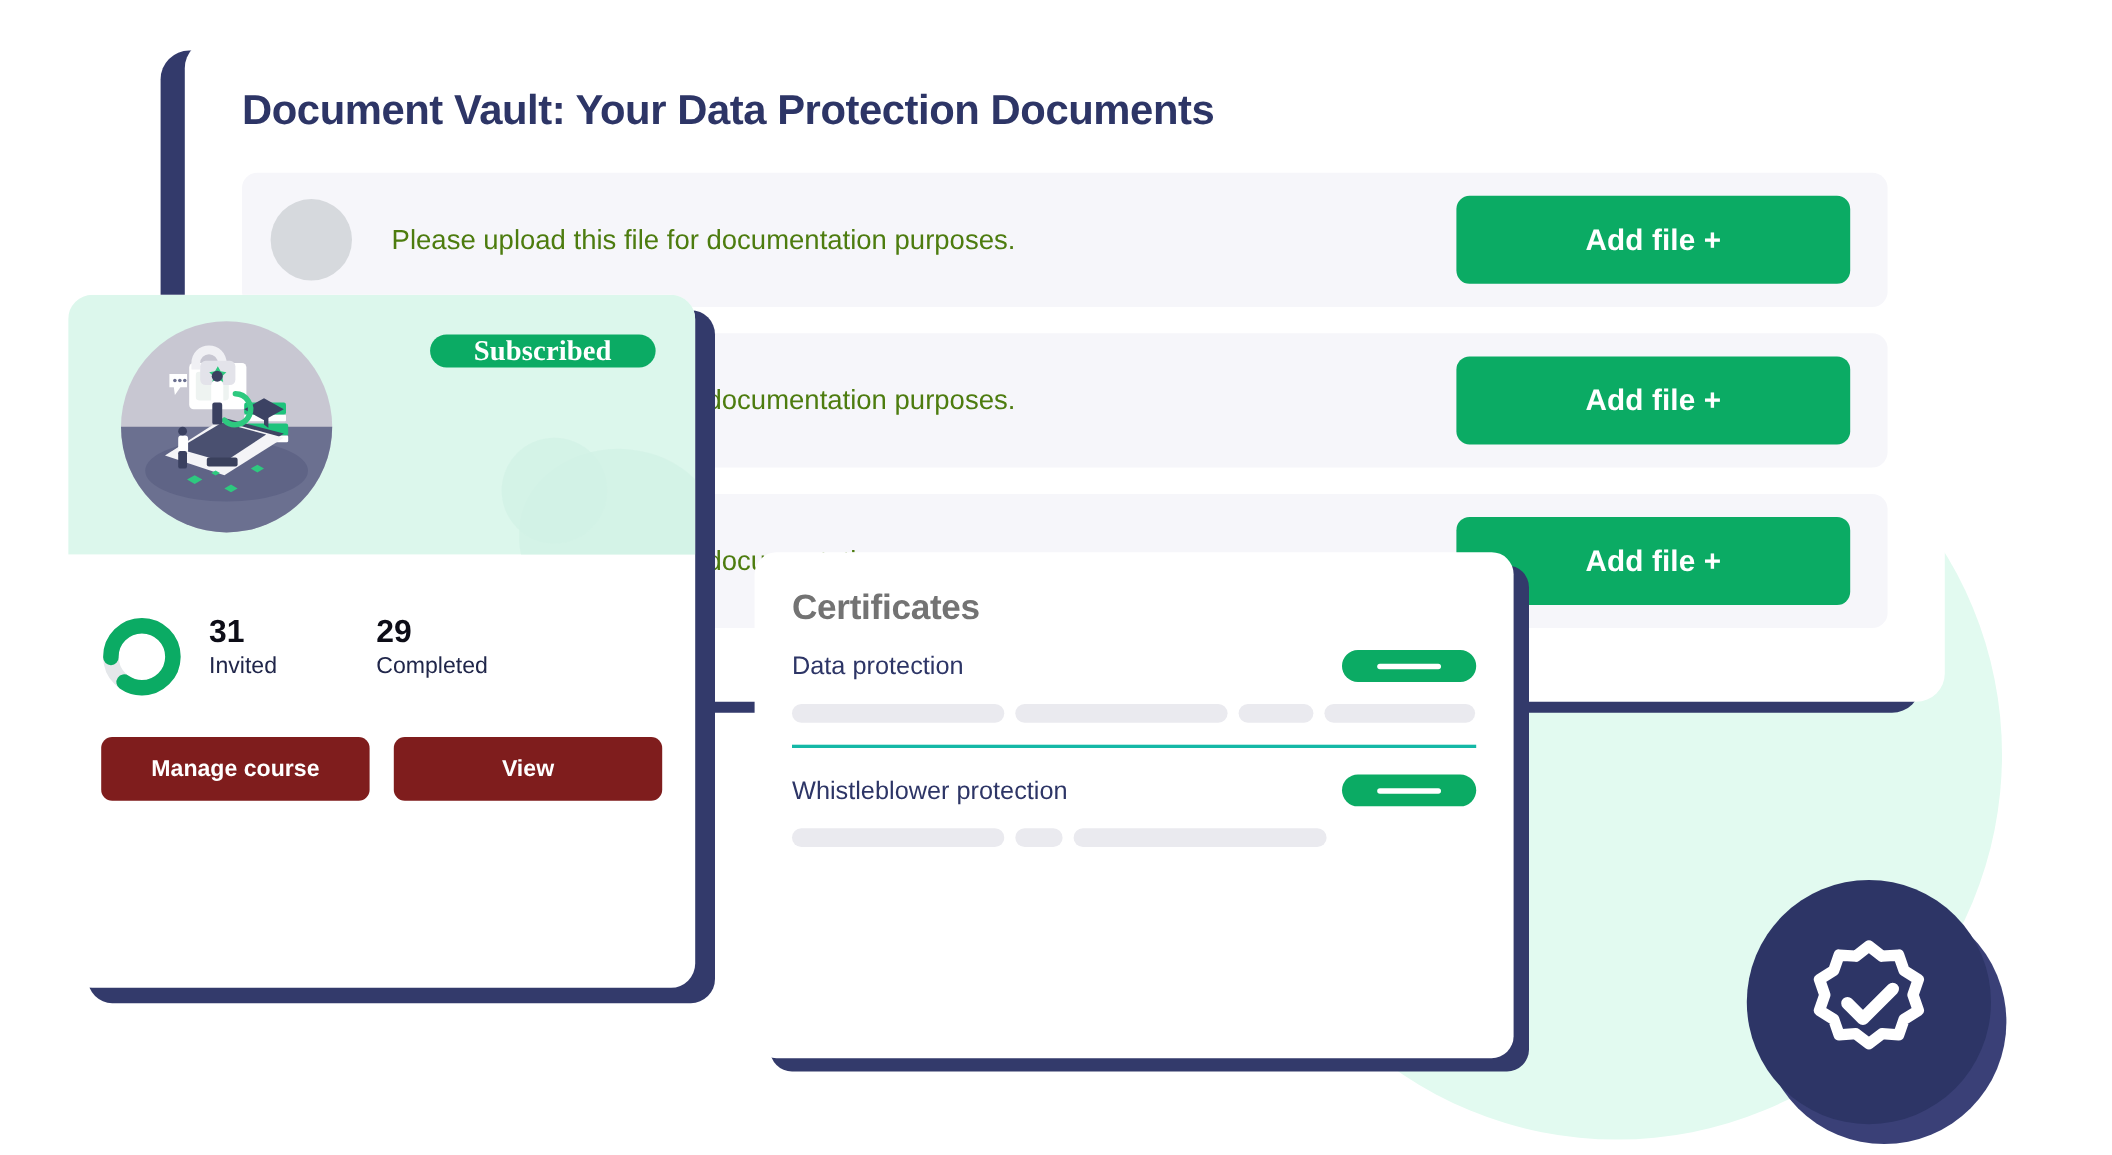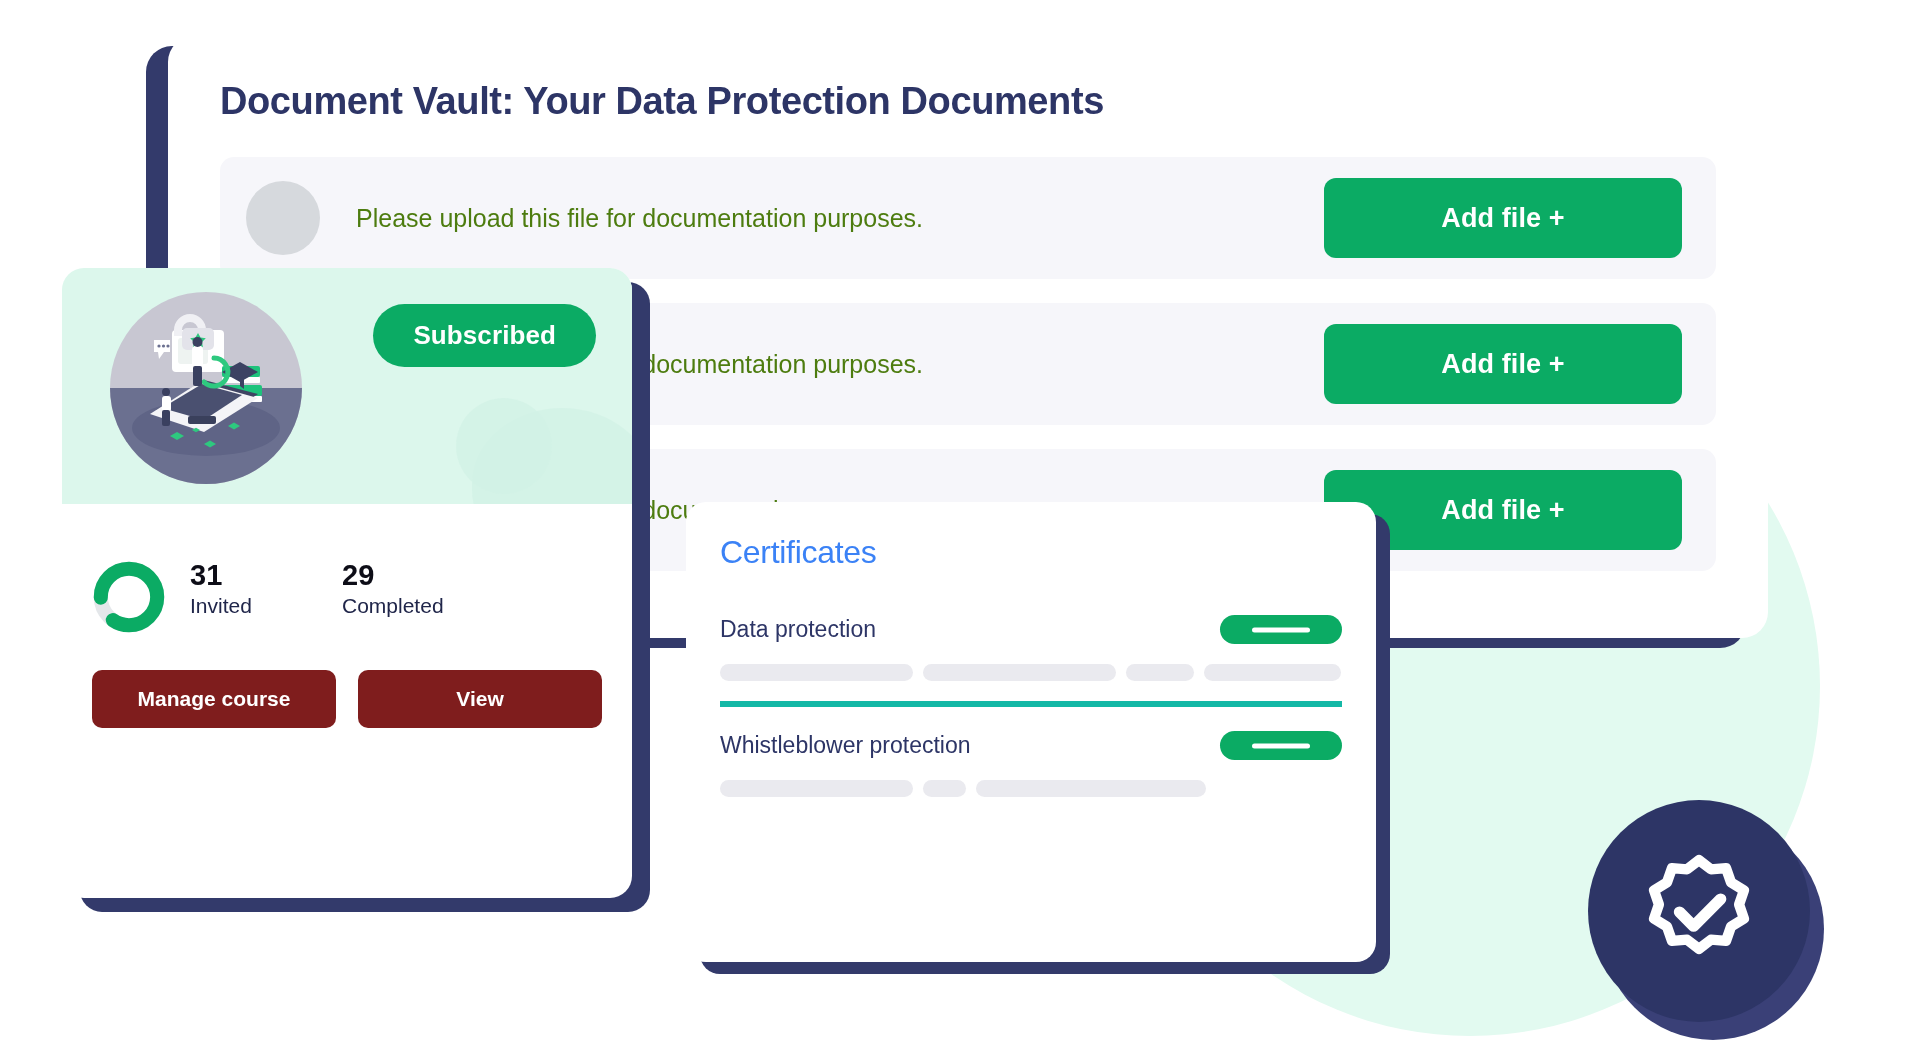--- a/index.html
+++ b/index.html
@@ -167,24 +167,24 @@
   }
 
   .badge-subscribed {
     position: absolute;
     right: 36px;
     top: 36px;
     background: #0bab64;
     color: #ffffff;
     border: none;
     border-radius: 40px;
-    padding: 16px 40px;
+    padding: 0 40px;
     font-size: 26px;
     font-weight: 700;
-    font-family: Liberation Sans, sans-serif;
+    font-family: Liberation Serif, serif;
     cursor: pointer;
     letter-spacing: 0.1px;
   }
 
   .course-body { padding: 26px 30px 0 30px; }
 
   .course-name {
     font-size: 24px;
     font-weight: 700;
     color: #0d0d17;
@@ -252,29 +252,29 @@
     width: 690px;
     height: 460px;
     background: #ffffff;
     border-radius: 20px;
     z-index: 7;
     padding: 32px 34px;
   }
 
   .cert-title {
     font-size: 32px;
-    font-weight: 400;
-    color: #3b82f6;
+    font-weight: 700;
+    color: #737373;
     letter-spacing: -0.3px;
-    margin-bottom: 44px;
+    margin-bottom: 20px;
   }
 
   .cert-item { padding-bottom: 20px; }
   .cert-item + .cert-item {
-    border-top: 6px solid #14b8a6;
+    border-top: 3px solid #14b8a6;
     padding-top: 24px;
   }
 
   .cert-head {
     display: flex;
     align-items: center;
     justify-content: space-between;
   }
 
   .cert-name {

